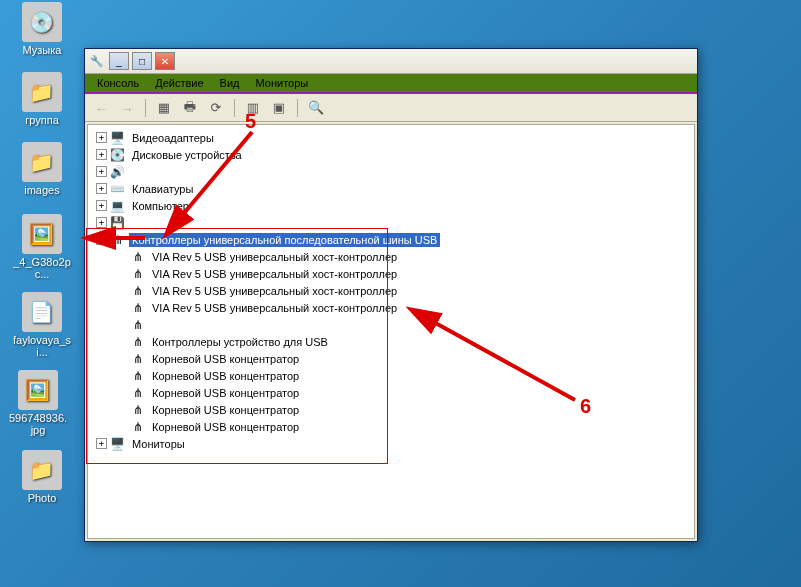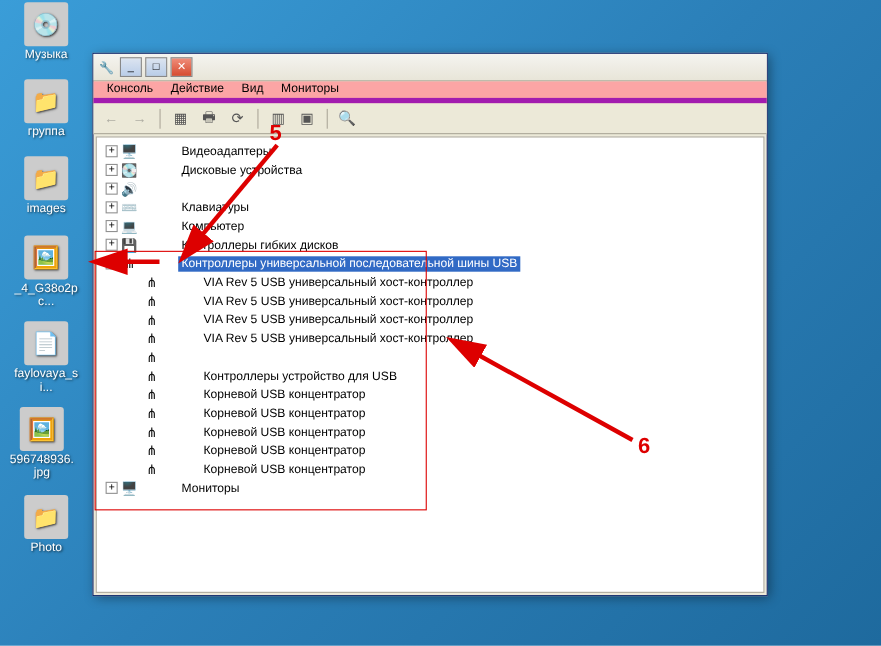--- a/index.html
+++ b/index.html
@@ -11,36 +11,36 @@
 
 .window { position: absolute; left: 84px; top: 48px; width: 614px; height: 494px; background: #ece9d8; border: 1px solid #0a246a; box-shadow: 2px 2px 10px rgba(0,0,0,0.4); display:flex; flex-direction:column; }
 .titlebar { height: 25px; background: linear-gradient(#f5f4f0, #e8e5d8); display:flex; align-items:center; padding: 0 4px; border-bottom:1px solid #aca899; }
 .title-icon { width:16px; height:16px; margin-right:4px; display:flex;align-items:center;justify-content:center;font-size:11px; }
 .title-text { flex:1; color:#333; }
 .winbtns { display:flex; gap:3px; }
 .winbtn { width:20px; height:18px; border:1px solid #888; display:flex;align-items:center;justify-content:center; font-size:10px; cursor:pointer; }
 .winbtn.min,.winbtn.max{background:linear-gradient(#dce4f0,#b9cde8);}
 .winbtn.close{background:linear-gradient(#f08d7a,#d64b2f);color:#fff;}
 
-.menubar { height: 20px; background:#fca5a5; display:flex; align-items:flex-end; padding-left:4px; border-bottom:5px solid #a21caf;}
+.menubar { height: 20px; background:#4d7c0f; display:flex; align-items:center; padding-left:4px; border-bottom:2px solid #a21caf;}
 .menu-item { padding: 2px 8px; cursor:pointer; }
 
 .toolbar { height: 28px; background:#ece9d8; display:flex; align-items:center; padding:0 6px; gap:6px; border-bottom:1px solid #aca899;}
 .tbtn { width:20px; height:20px; display:flex;align-items:center;justify-content:center; cursor:pointer; color:#555; font-size:13px;}
 .tbtn.disabled{opacity:0.4;}
 .tsep{width:1px;height:18px;background:#aca899;margin:0 2px;}
 
 .content { flex:1; background:#fff; border:1px solid #aca899; margin:2px; overflow:auto; padding:4px 2px; }
 
 .tree { user-select:none; }
 .node { display:flex; align-items:center; height:17px; white-space:nowrap; }
 .expander { width:11px; height:11px; border:1px solid #919191; display:flex;align-items:center;justify-content:center; font-size:9px; line-height:1; background:#fff; cursor:pointer; margin-right:3px; font-family:monospace;}
 .expander.empty{border:none;background:transparent;}
 .node-icon { width:16px; height:16px; margin-right:3px; display:flex;align-items:center;justify-content:center; font-size:12px;}
-.node-label { padding:1px 3px;margin-left:33px; }
+.node-label { padding:1px 3px; }
 .node-label.selected { background:#316ac5; color:#fff; }
 
 .indent-0 .node{padding-left:6px;}
 .indent-1 .node{padding-left:26px;}
 
 .annotation-box { position:absolute; border:1px solid #d00; pointer-events:none; }
 .arrow { position:absolute; pointer-events:none; }
 .arrow-num { position:absolute; color:#d00; font-size:20px; font-weight:bold; pointer-events:none; }
 </style>
 </head>
@@ -138,21 +138,20 @@
           <div class="node">
             <span class="expander">+</span>
             <span class="node-icon">💻</span>
             <span class="node-label">Компьютер</span>
           </div>
         </div>
         <div class="indent-0">
           <div class="node">
             <span class="expander">+</span>
             <span class="node-icon">💾</span>
-            <span class="node-label">Контроллеры гибких дисков</span>
           </div>
         </div>
         <div class="indent-0">
           <div class="node">
             <span class="expander">−</span>
             <span class="node-icon">⋔</span>
             <span class="node-label selected">Контроллеры универсальной последовательной шины USB</span>
           </div>
         </div>
         <div class="indent-1">

